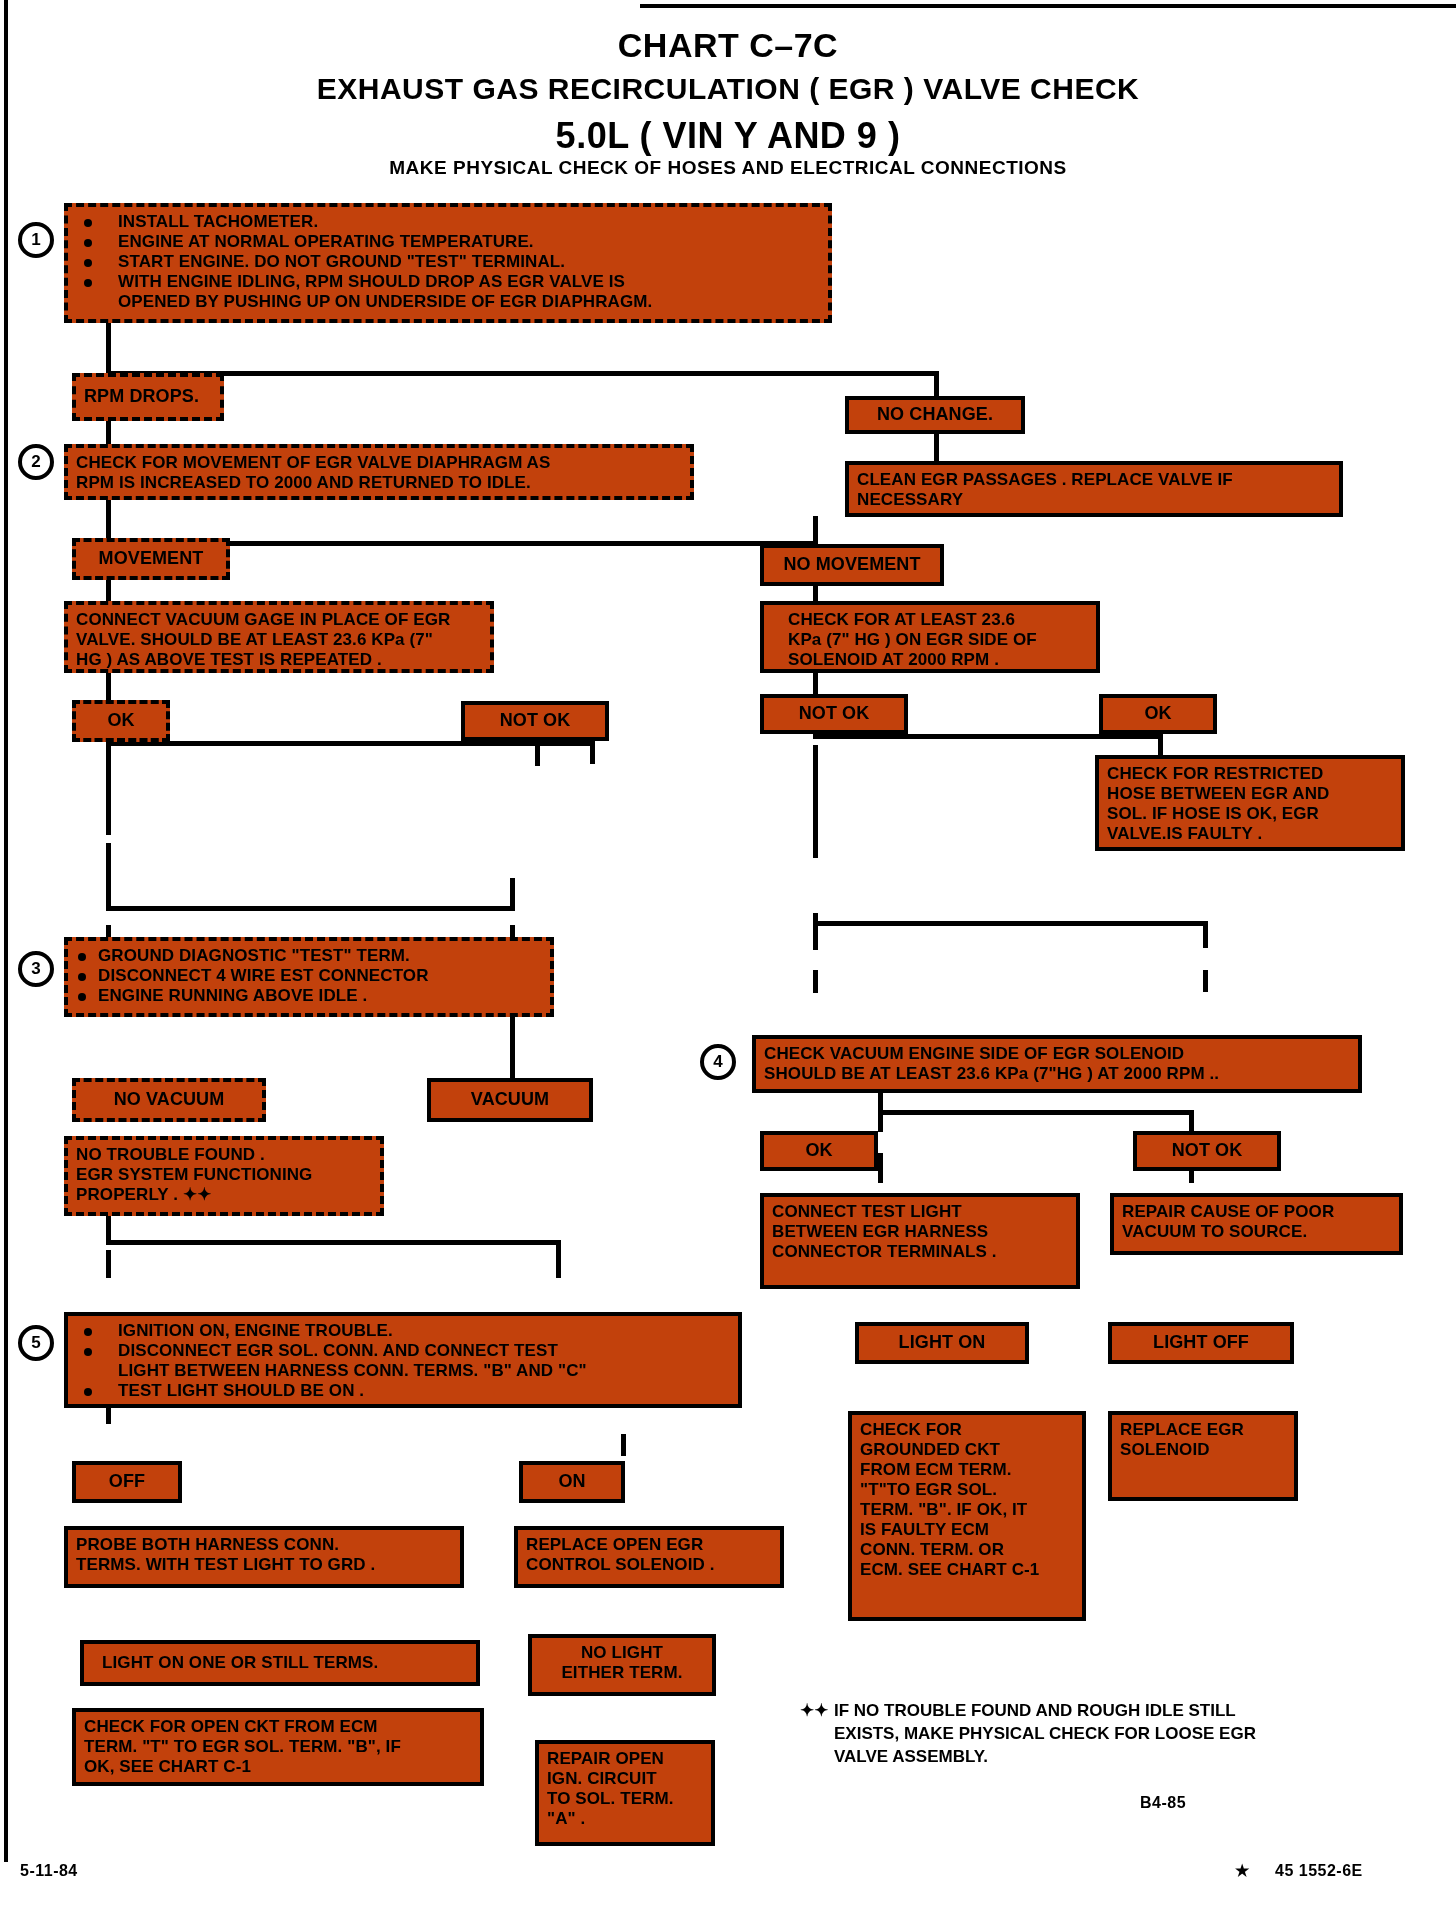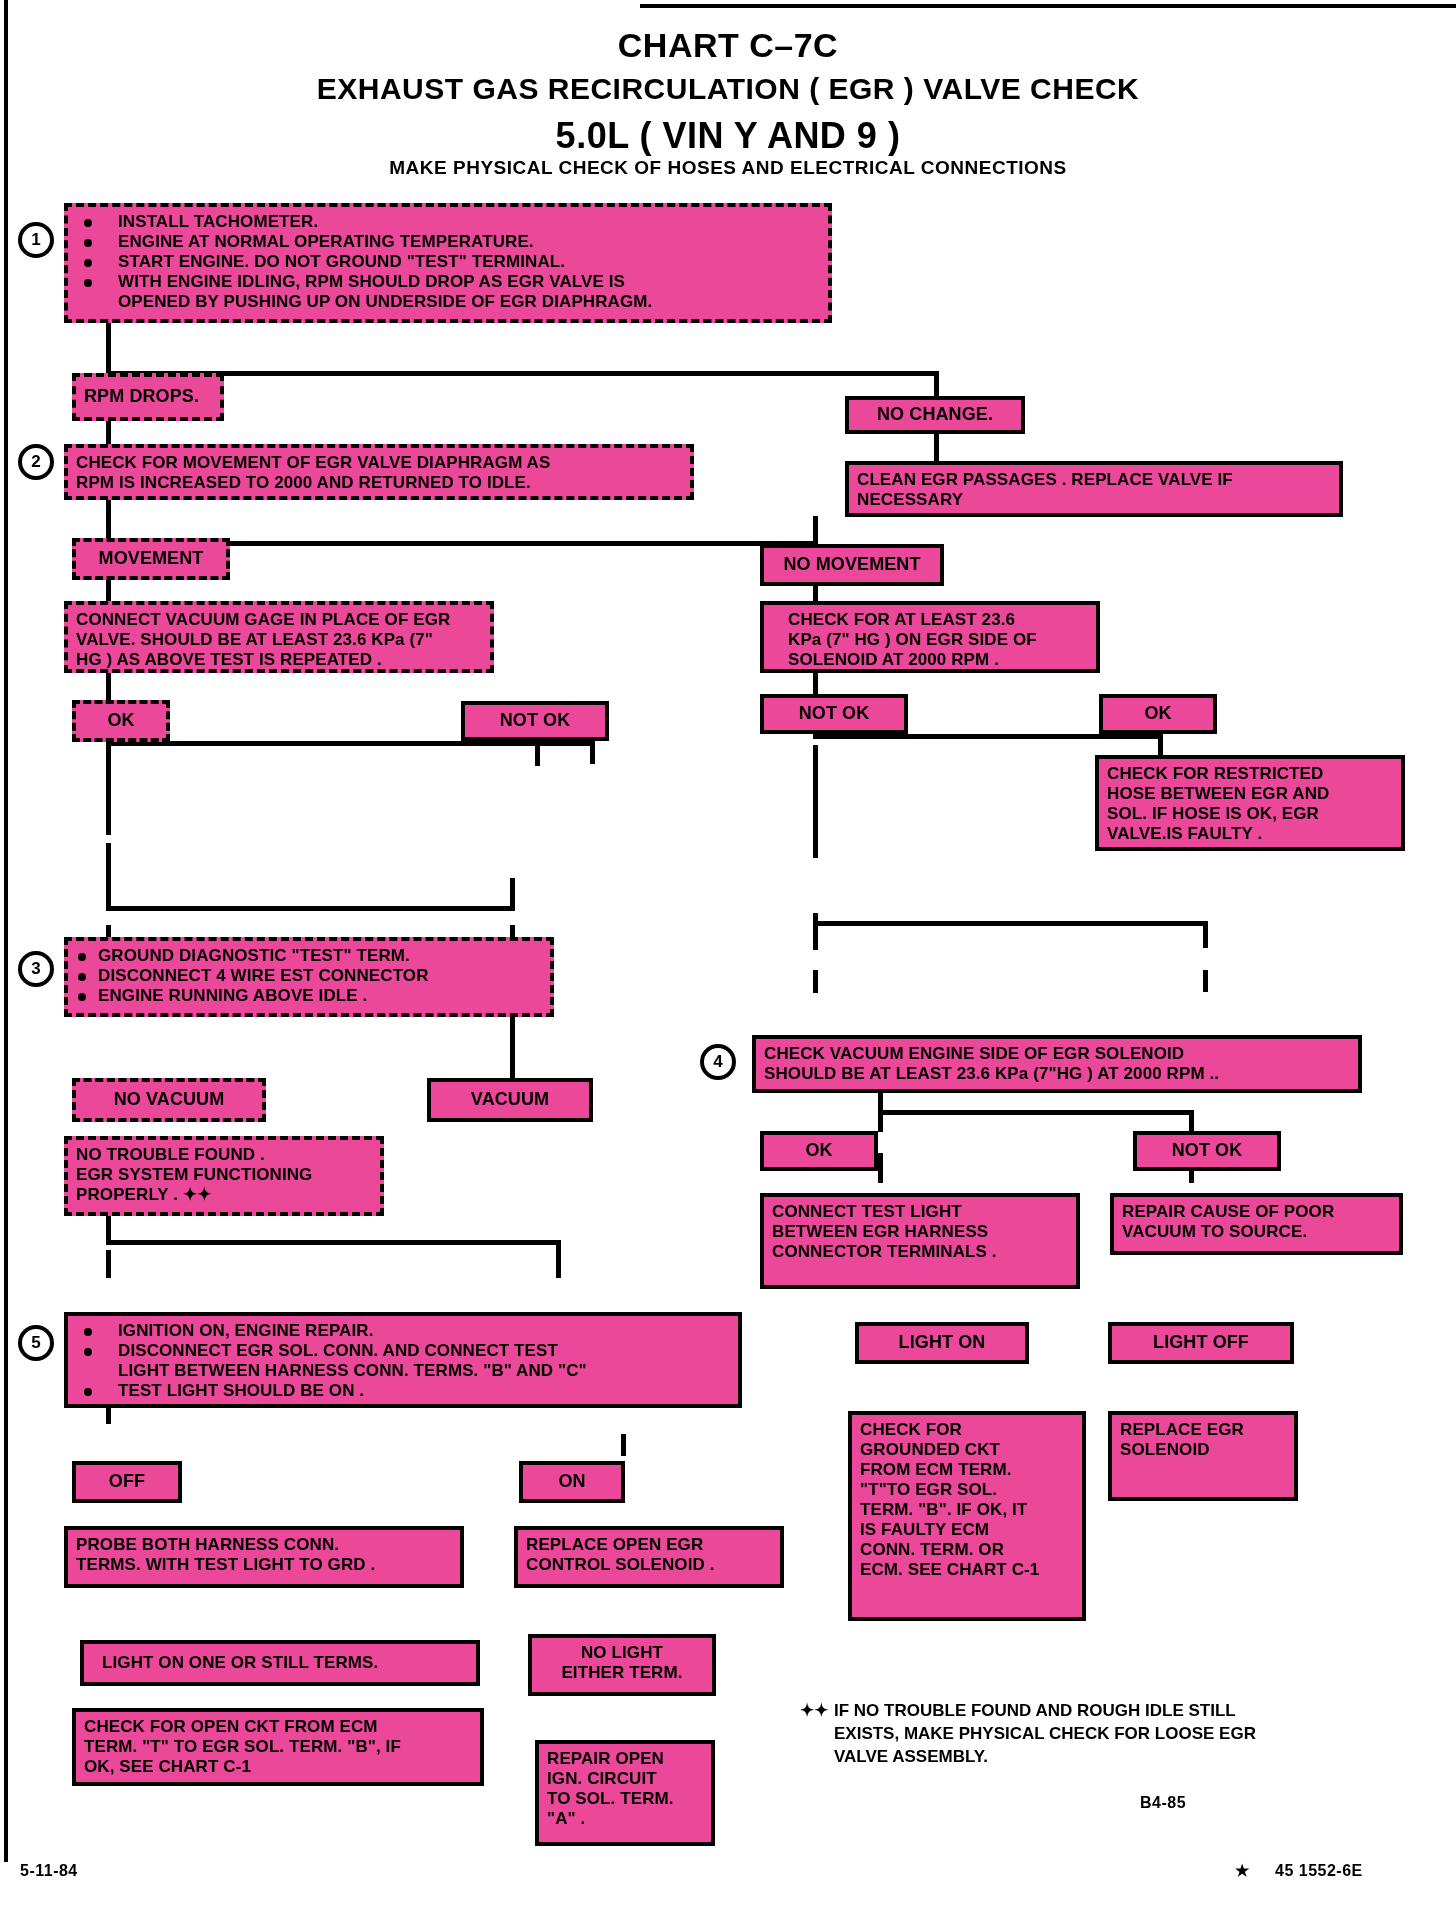--- a/index.html
+++ b/index.html
@@ -28,21 +28,21 @@
   }
   #t1{top:26px;font-size:34px;}
   #t2{top:72px;font-size:30px;}
   #t3{top:115px;font-size:36px;}
   #t4{top:157px;font-size:19px;}
 
   
   .box{
     position:absolute;
     box-sizing:border-box;
-    background:#ec4899;
+    background:#c2410c;
     border:4px solid #000;
     font-weight:bold;
     font-size:17px;
     line-height:1.18;
     letter-spacing:.1px;
     padding:5px 8px 4px 8px;
     z-index:4;
   }
   .box.dashed{
     border:4px dashed #000;
@@ -300,21 +300,21 @@
     <div data-name="gck-line-8">ECM.  SEE CHART C-1</div>
   </div>
 
   <div class="box" data-name="node-replace-egr-solenoid" style="left:1108px;top:1411px;width:190px;height:90px;">
     <div data-name="repsol-line-1">REPLACE EGR</div>
     <div data-name="repsol-line-2">SOLENOID</div>
   </div>
 
   <div class="box" data-name="node-step5" style="left:64px;top:1312px;width:678px;height:96px;">
     <ul class="blist" data-name="step5-bullet-list">
-      <li data-name="step5-bullet-1">IGNITION ON, ENGINE REPAIR.</li>
+      <li data-name="step5-bullet-1">IGNITION ON, ENGINE TROUBLE.</li>
       <li data-name="step5-bullet-2">DISCONNECT EGR SOL. CONN. AND CONNECT TEST</li>
       <li data-name="step5-bullet-3">LIGHT BETWEEN HARNESS CONN. TERMS. "B" AND "C"</li>
       <li data-name="step5-bullet-4">TEST LIGHT SHOULD BE ON .</li>
     </ul>
   </div>
   <style>
     [data-name="node-step5"] .blist li:nth-child(3):before{display:none;}
   </style>
 
   <div class="box center lbl" data-name="node-off" style="left:72px;top:1461px;width:110px;height:42px;">OFF</div>

